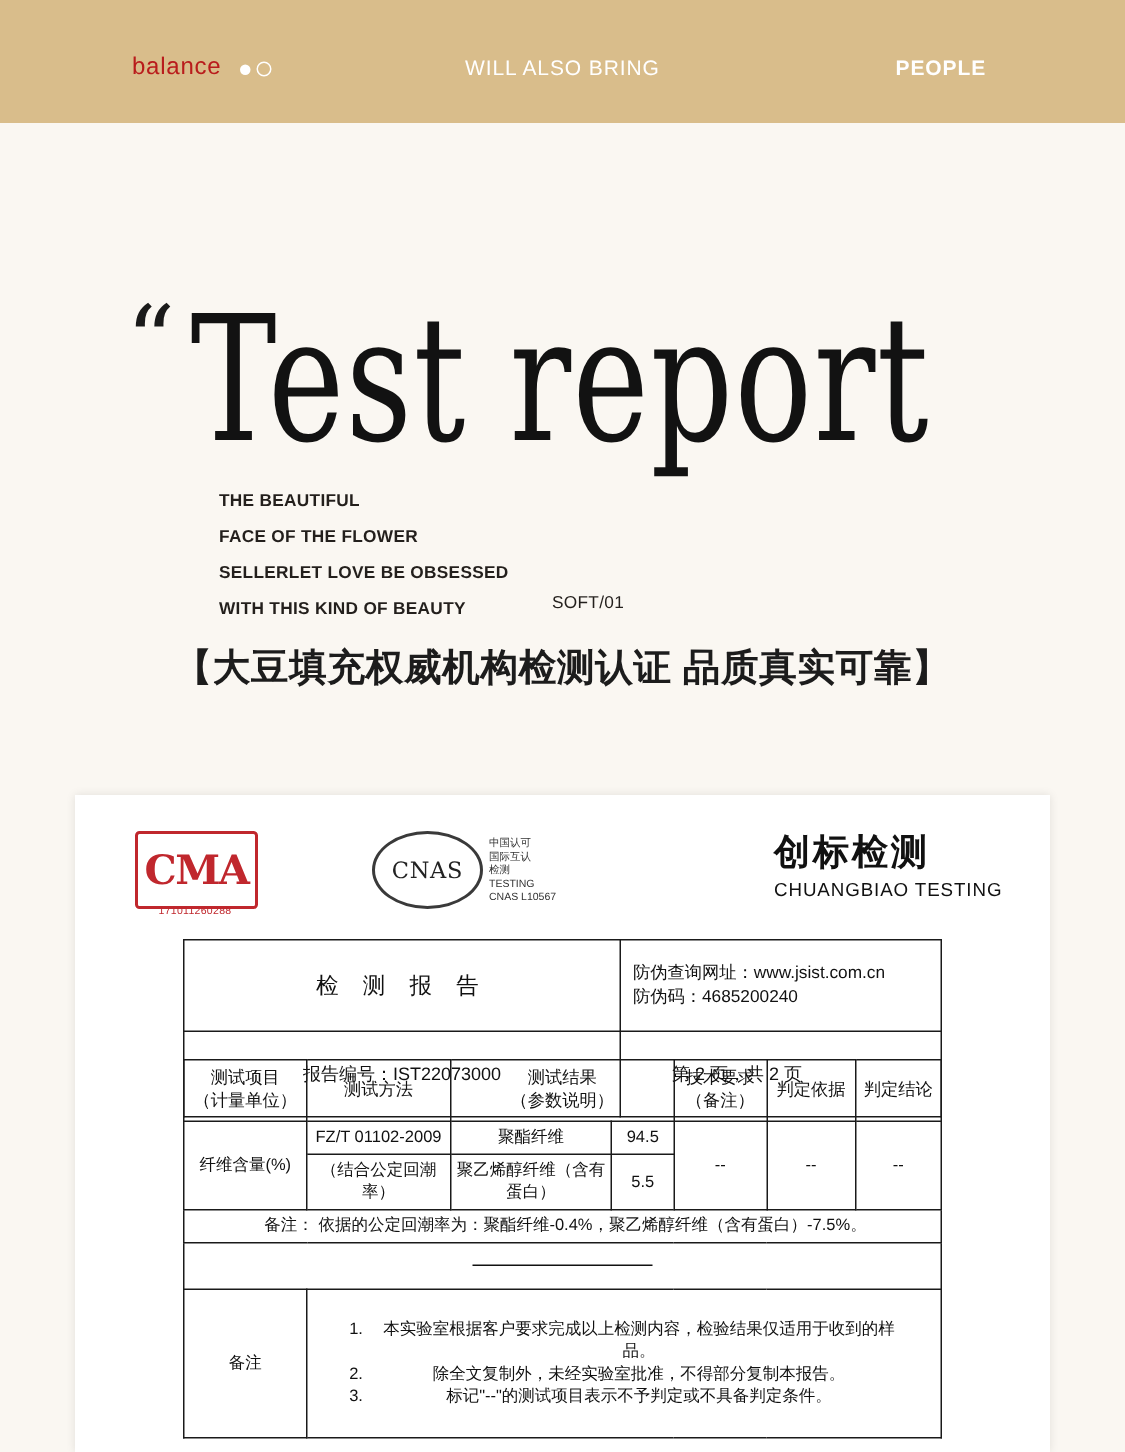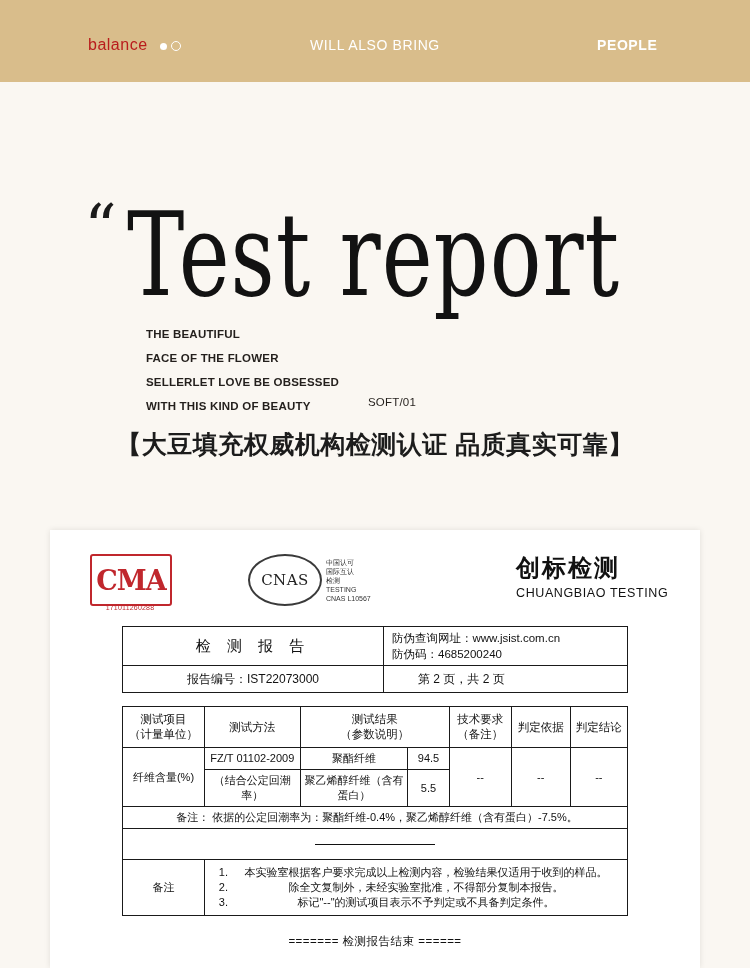--- a/index.html
+++ b/index.html
@@ -197,21 +197,21 @@
   .hdr-table {
     position: absolute;
     left: 72px; top: 96px;
     width: 506px;
     border-collapse: collapse;
     font-size: 12px;
     color: #111;
   }
   .hdr-table td {
     border: 1px solid #1a1a1a;
-    padding: 0;
+    padding: 15px;
     vertical-align: middle;
   }
   .hdr-title {
     text-align: center;
     font-size: 15px;
     letter-spacing: 6px;
     height: 30px;
     font-weight: 500;
   }
   .hdr-no {
@@ -261,21 +261,21 @@
     border-top: 1.5px solid #111;
     vertical-align: middle;
   }
   .remark-list {
     text-align: left;
     padding: 5px 6px 5px 8px !important;
     font-size: 11px;
     line-height: 19px;
   }
   .remark-list ol {
-    margin: 0; padding-left: 18px;
+    margin: 14px; padding-left: 18px;
   }
   .remark-cell { width: 56px; }
   .end-line {
     position: absolute;
     left: 0; top: 404px;
     width: 650px;
     text-align: center;
     font-size: 11.5px;
     color: #111;
     letter-spacing: 0.5px;
@@ -375,14 +375,13 @@
         <ol>
           <li>本实验室根据客户要求完成以上检测内容，检验结果仅适用于收到的样品。</li>
           <li>除全文复制外，未经实验室批准，不得部分复制本报告。</li>
           <li>标记"--"的测试项目表示不予判定或不具备判定条件。</li>
         </ol>
       </td>
     </tr>
   </tbody>
     </table>
 
-  <div class="end-line">======= 检测报告结束 ======</div>
 </div>
 
 </body></html>

